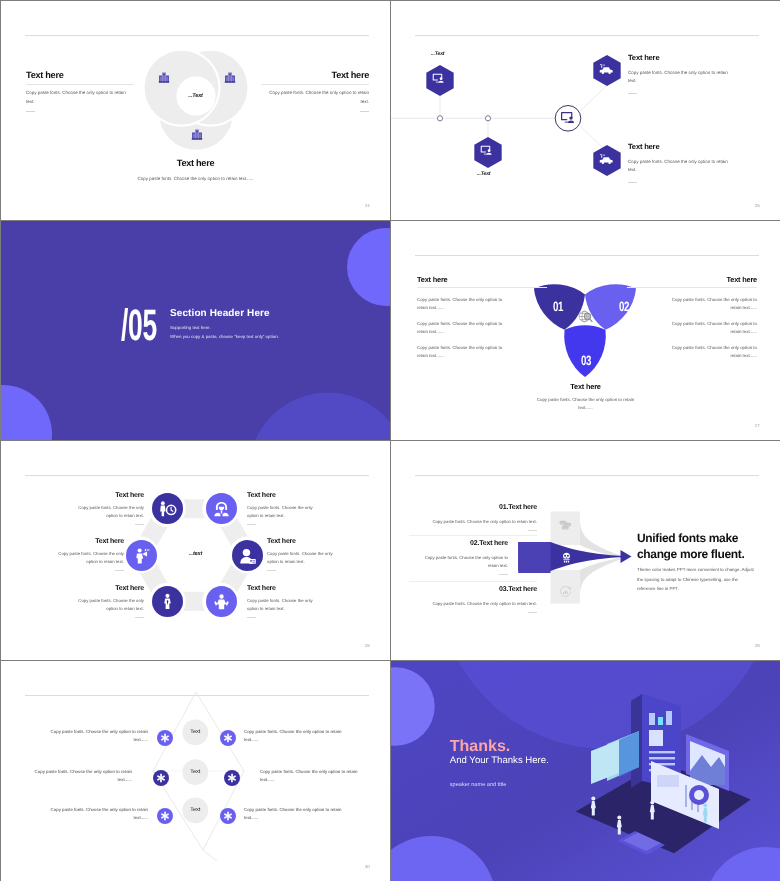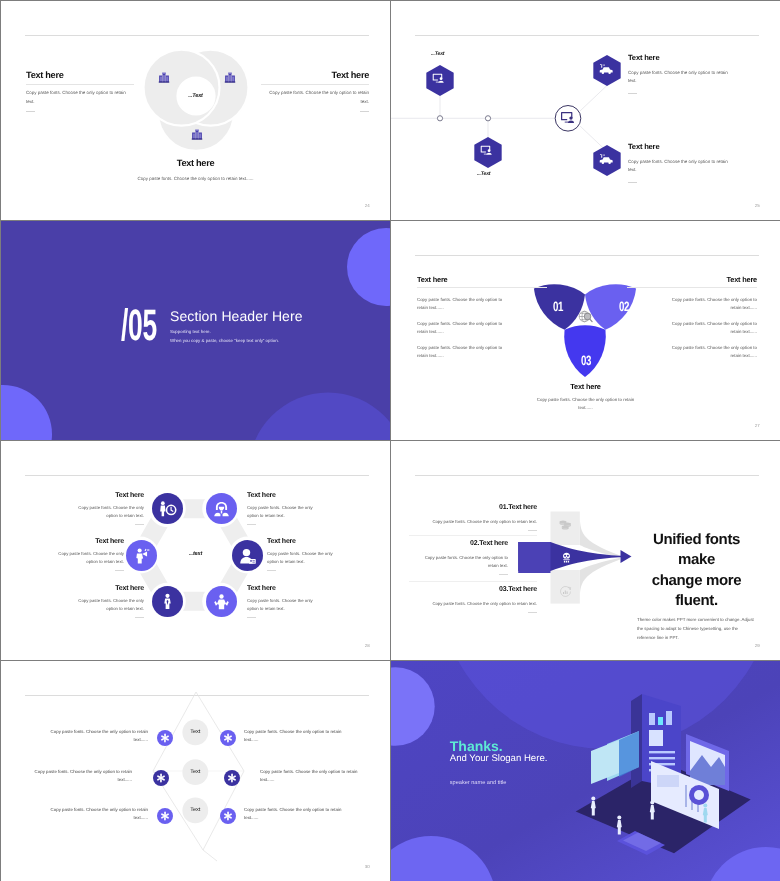--- a/index.html
+++ b/index.html
@@ -35,21 +35,21 @@
   .s2-item{position:absolute;width:100px;}
   .s2-item .ttl{font-size:7.6px;font-weight:bold;color:#111;letter-spacing:-0.2px;line-height:1;}
   .s2-item .bdy{font-size:4.5px;color:#555;line-height:1.85;margin-top:7px;}
   .s2-item .dsh{width:9px;height:1px;background:#d4d4d4;margin-top:8px;}
   .s2-item1{left:237px;top:53px;} .s2-item2{left:237px;top:142px;}
   
   .s3-num{position:absolute;left:120px;top:83px;font-size:44px;font-weight:bold;color:#fff;
           letter-spacing:-0.5px;line-height:1;font-family:"Liberation Sans",sans-serif;
           transform:scaleX(0.60);transform-origin:left top;}
   .s3-txt{position:absolute;left:169px;top:88px;}
-  .s3-ttl{font-size:14px;font-weight:normal;color:#fff;letter-spacing:0.1px;line-height:1;}
+  .s3-ttl{font-size:10px;font-weight:bold;color:#fff;letter-spacing:0.1px;line-height:1;}
   .s3-s1{font-size:4.4px;color:#e4e2f6;margin-top:5.5px;}
   .s3-s2{font-size:4.4px;color:#e4e2f6;margin-top:4.5px;}
   
   .s4-n{position:absolute;color:#fff;font-size:13.5px;font-weight:bold;letter-spacing:-0.6px;
         line-height:1;transform:scaleX(0.72);transform-origin:left top;}
   .s4-n1{left:162px;top:79px;} .s4-n2{left:228px;top:79px;} .s4-n3{left:190px;top:133px;}
   .s4-globe{position:absolute;left:186px;top:88px;line-height:0;}
   .s4-side{position:absolute;width:88px;top:55px;}
   .s4-side .ttl{font-size:7.4px;font-weight:bold;color:#111;letter-spacing:-0.2px;line-height:1;}
   .s4-side .rule{height:1px;background:#e6e6e6;margin-top:4px;width:130px;}
@@ -84,36 +84,36 @@
   .s6-l .ttl{font-size:7px;font-weight:bold;color:#111;letter-spacing:-0.2px;line-height:1;}
   .s6-l .bdy{font-size:4.3px;color:#555;line-height:1.85;margin-top:7px;}
   .s6-l .dsh{width:9px;height:1px;background:#d8d8d8;margin-top:4px;margin-left:auto;}
   .s6l1{left:36px;top:63px;width:110px;}
   .s6l2{left:30px;top:99px;width:87px;}
   .s6l3{left:36px;top:145px;width:110px;}
   .s6-sep{position:absolute;height:1px;background:#efefef;}
   .s6-sep1{left:18px;top:94px;width:128px;}
   .s6-sep2{left:18px;top:140px;width:128px;}
   .s6-right{position:absolute;left:246px;top:88.5px;width:119px;}
-  .s6-right .hl{font-size:15px;font-weight:bold;color:#111;letter-spacing:-0.35px;line-height:1.37;text-align:center;}
+  .s6-right .hl{font-size:12px;font-weight:bold;color:#111;letter-spacing:-0.35px;line-height:1.37;}
   .s6-right .bd{font-size:4.4px;color:#555;line-height:2.12;margin-top:3px;}
   
   .s7-c{position:absolute;line-height:0;}
   .s7c1{left:156px;top:69.4px;} .s7c2{left:218.6px;top:69.4px;}
   .s7c3{left:152px;top:109.2px;} .s7c4{left:223px;top:109.2px;}
   .s7c5{left:156px;top:147.4px;} .s7c6{left:218.6px;top:147.4px;}
   .s7-tx{position:absolute;width:40px;text-align:center;font-size:5.6px;color:#222;}
   .s7tx1{left:174.3px;top:68.2px;} .s7tx2{left:174.3px;top:108px;} .s7tx3{left:174.3px;top:146.2px;}
   .s7-b{position:absolute;font-size:4.4px;color:#444;line-height:1.9;width:99px;}
   .s7b1{left:48px;top:67px;text-align:right;} .s7b2{left:32px;top:107px;text-align:right;}
   .s7b3{left:48px;top:145px;text-align:right;}
   .s7b4{left:243px;top:67px;} .s7b5{left:259px;top:107px;} .s7b6{left:243px;top:145px;}
   
   .s8-txt{position:absolute;left:58.8px;top:78px;}
-  .s8-txt .t1{font-size:14px;font-weight:bold;color:#5eead4;letter-spacing:0px;line-height:1;}
+  .s8-txt .t1{font-size:16px;font-weight:bold;color:#fca5a5;letter-spacing:0px;line-height:1;}
   .s8-txt .t2{font-size:9.6px;color:#fff;letter-spacing:0px;margin-top:0px;}
   .s8-txt .t3{font-size:5.6px;color:#ded9f8;margin-top:16px;}
 </style>
 </head>
 <body>
 
 <svg width="0" height="0" style="position:absolute" aria-hidden="true">
     <defs>
   <g id="bldg" fill="#4a41ad">
     <rect x="11" y="4" width="10" height="4" fill="#7a72c9"></rect>
@@ -666,18 +666,18 @@
         <circle cx="83.3" cy="113.6" r="2"></circle>
         <path d="M135 119 l2.6 0 l1.2 7 l-1 0.4 l0 7 l-3 0 l0 -7 l-1 -0.4 z" fill="#9fd8ef"></path>
         <circle cx="136.3" cy="116.6" r="2" fill="#9fd8ef"></circle>
       </g>
       <polygon points="66,142 96,156 78,166 48,152" fill="#5b52dc"></polygon>
       <polygon points="69,143.5 92,154 77,162 54,151.5" fill="#8a84f0" opacity="0.5"></polygon>
     </svg>
 
     <div class="s8-txt">
       <div class="t1">Thanks.</div>
-      <div class="t2">And Your Slogan Here.</div>
+      <div class="t2">And Your Thanks Here.</div>
       <div class="t3">speaker name and title</div>
     </div>
   </div>
 
 </div>
 
 </body></html>

